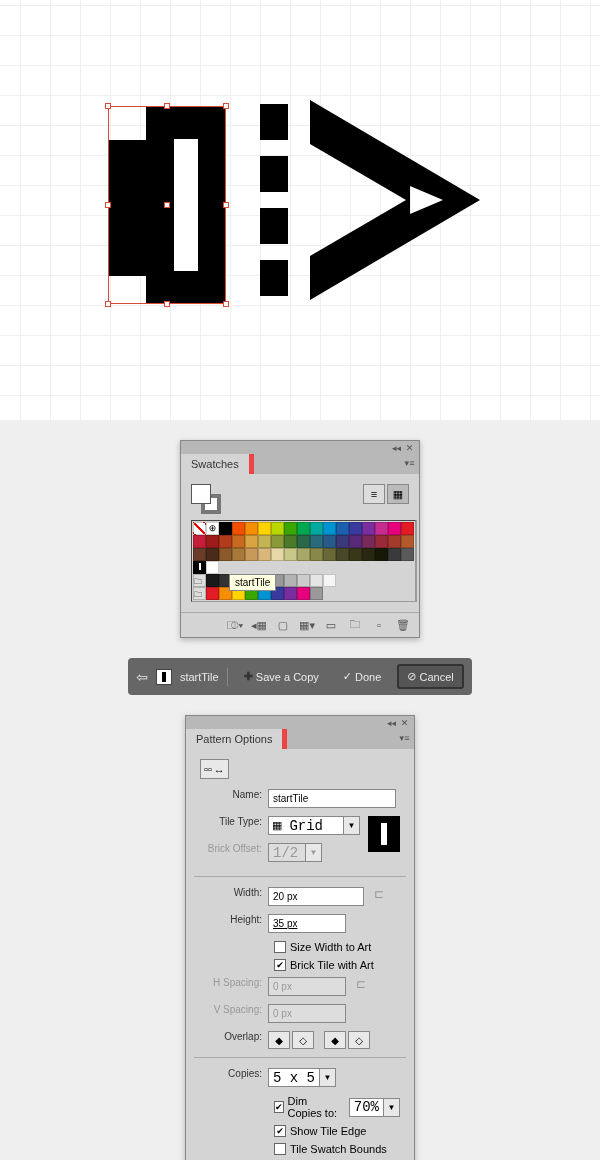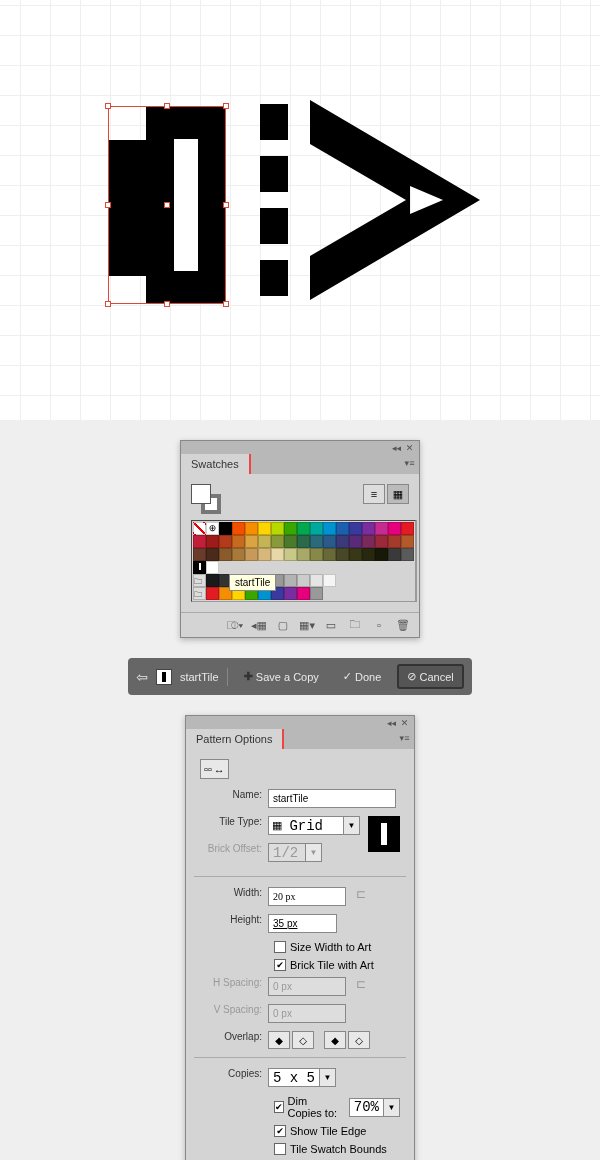--- a/index.html
+++ b/index.html
@@ -8,21 +8,21 @@
 .grid { position: absolute; inset: 0; background-image:
   linear-gradient(to right, #efefef 1px, transparent 1px),
   linear-gradient(to bottom, #efefef 1px, transparent 1px);
   background-size: 30px 30px; background-position: -10px -25px; }
 .art { position: absolute; }
 .handle { position: absolute; width: 6px; height: 6px; background: #fff; border: 1px solid #d94a38; transform: translate(-50%,-50%); }
 .sel { position: absolute; border: 1px solid #d94a38; }
 .panel { background: #d4d4d4; border: 1px solid #888; box-shadow: 0 2px 6px rgba(0,0,0,.25); margin: 20px auto; position: relative; }
 .panel-top { height: 13px; background: #b8b8b8; display: flex; justify-content: flex-end; align-items: center; padding-right: 4px; gap: 2px; }
 .pt-icon { width: 11px; height: 11px; color: #555; font-size: 9px; display: flex; align-items: center; justify-content: center; cursor: pointer; }
-.tab { display: inline-block; background: #d4d4d4; padding: 4px 10px; font-size: 11px; color: #333; border-right: 2px solid #ef4444; }
+.tab { display: inline-block; background: #d4d4d4; padding: 4px 10px; font-size: 11px; color: #333; border-right: 5px solid #ef4444; }
 .tabbar { background: #b8b8b8; }
 .swatches-body { padding: 10px; }
 .sw-top { display: flex; justify-content: space-between; align-items: flex-start; margin-bottom: 6px; }
 .fillstroke { width: 30px; height: 30px; position: relative; }
 .fillbox { position: absolute; width: 20px; height: 20px; background: #fff; border: 1px solid #555; left: 0; top: 0; }
 .strokebox { position: absolute; width: 20px; height: 20px; background: #fff; border: 4px solid #777; left: 10px; top: 10px; }
 .viewbtns { display: flex; gap: 2px; }
 .vbtn { width: 22px; height: 20px; border: 1px solid #888; background: #ddd; display: flex; align-items: center; justify-content: center; }
 .vbtn.active { background: #bbb; }
 .sw-grid { border: 1px inset #999; background: #d4d4d4; padding: 1px; }
@@ -284,26 +284,26 @@
       </div>
       <div class="tile-preview">
         <div class="tile-preview-inner"></div>
       </div>
     </div>
 
     <div class="sep"></div>
 
     <div class="opt-row">
       <div class="opt-label">Width:</div>
-      <input type="text" class="field" style="width: 78px; font-family: Liberation Serif, serif;" value="20 px">
+      <input type="text" class="field" style="width: 96px;" value="20 px">
       <span class="lightbulb" style="margin-left:10px">⊏</span>
     </div>
     <div class="opt-row">
       <div class="opt-label">Height:</div>
-      <input type="text" class="field" style="width: 69px; text-decoration: underline;" value="35 px">
+      <input type="text" class="field" style="width: 78px; text-decoration: underline;" value="35 px">
     </div>
     <div class="cb-row">
       <div class="cb"></div>
       <span>Size Width to Art</span>
     </div>
     <div class="cb-row">
       <div class="cb">✔</div>
       <span>Brick Tile with Art</span>
     </div>
 

